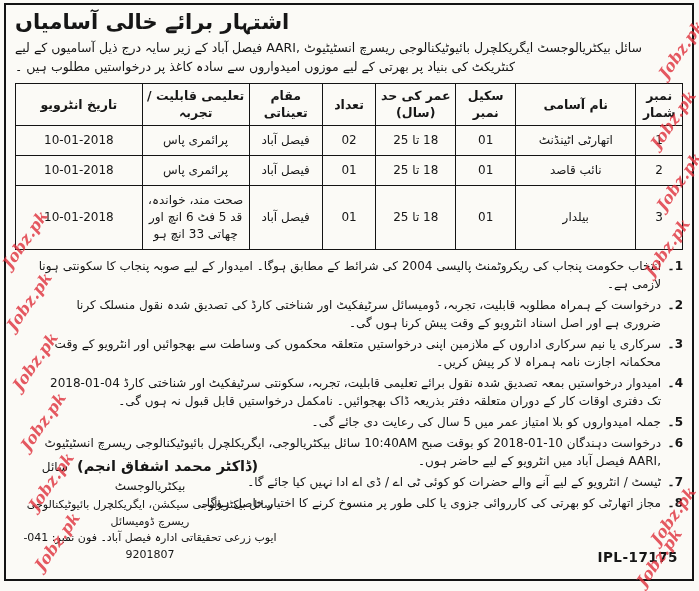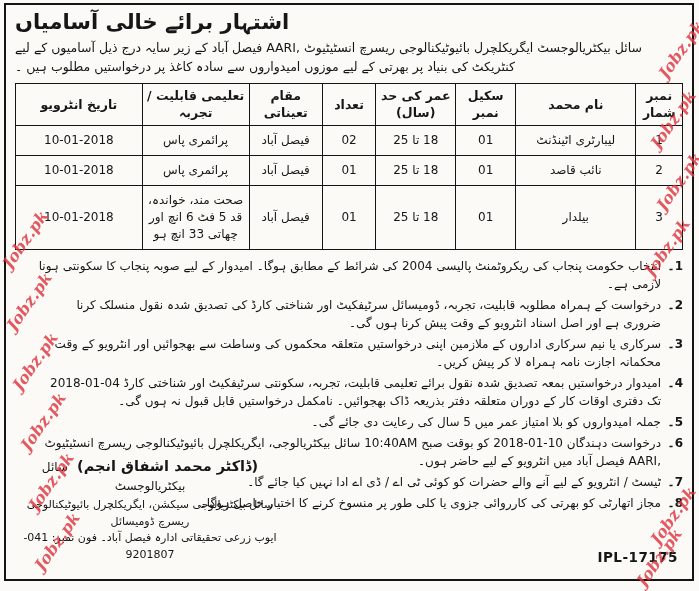--- a/index.html
+++ b/index.html
@@ -127,33 +127,33 @@
 <div class="ad">
 
   <h1 class="title">اشتہار برائے خالی آسامیاں</h1>
 
   <p class="intro">سائل بیکٹریالوجسٹ ایگریکلچرل بائیوٹیکنالوجی ریسرچ انسٹیٹیوٹ ,AARI فیصل آباد کے زیر سایہ درج ذیل آسامیوں کے لیے کنٹریکٹ کی بنیاد پر بھرتی کے لیے موزوں امیدواروں سے سادہ کاغذ پر درخواستیں مطلوب ہیں ۔</p>
 
   <table class="positions">
     <thead>
       <tr>
         <th class="col-sr">نمبر شمار</th>
-        <th class="col-post">نام محمد</th>
+        <th class="col-post">نام آسامی</th>
         <th class="col-scale">سکیل نمبر</th>
         <th class="col-age">عمر کی حد (سال)</th>
         <th class="col-cnt">تعداد</th>
         <th class="col-place">مقام تعیناتی</th>
         <th class="col-qual">تعلیمی قابلیت / تجربہ</th>
         <th class="col-date">تاریخ انٹرویو</th>
       </tr>
     </thead>
     <tbody>
       <tr class="r1">
         <td>1</td>
-        <td>لیبارٹری اٹینڈنٹ</td>
+        <td>اتھارٹی اٹینڈنٹ</td>
         <td>01</td>
         <td>18 تا 25</td>
         <td>02</td>
         <td>فیصل آباد</td>
         <td>پرائمری پاس</td>
         <td class="ltr">10-01-2018</td>
       </tr>
       <tr class="r2">
         <td>2</td>
         <td>نائب قاصد</td>

